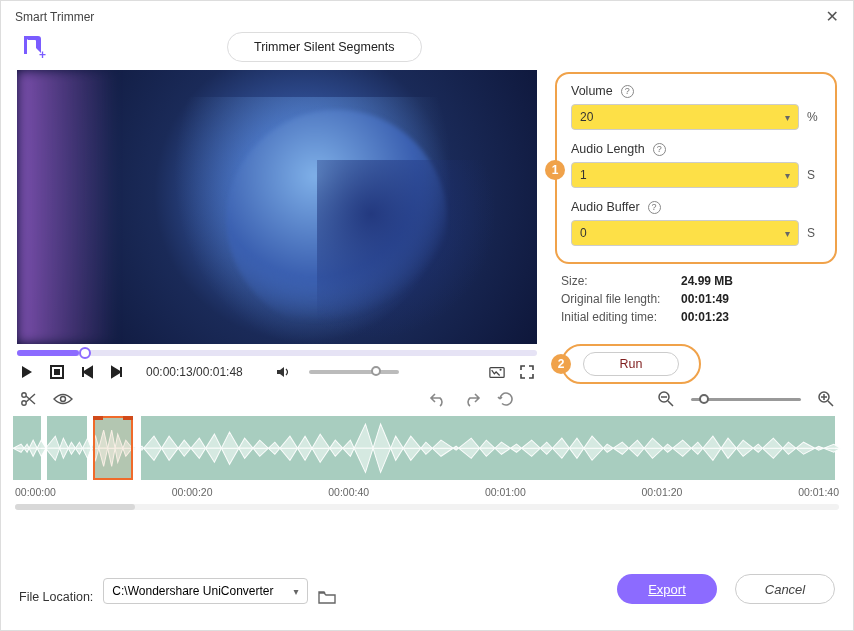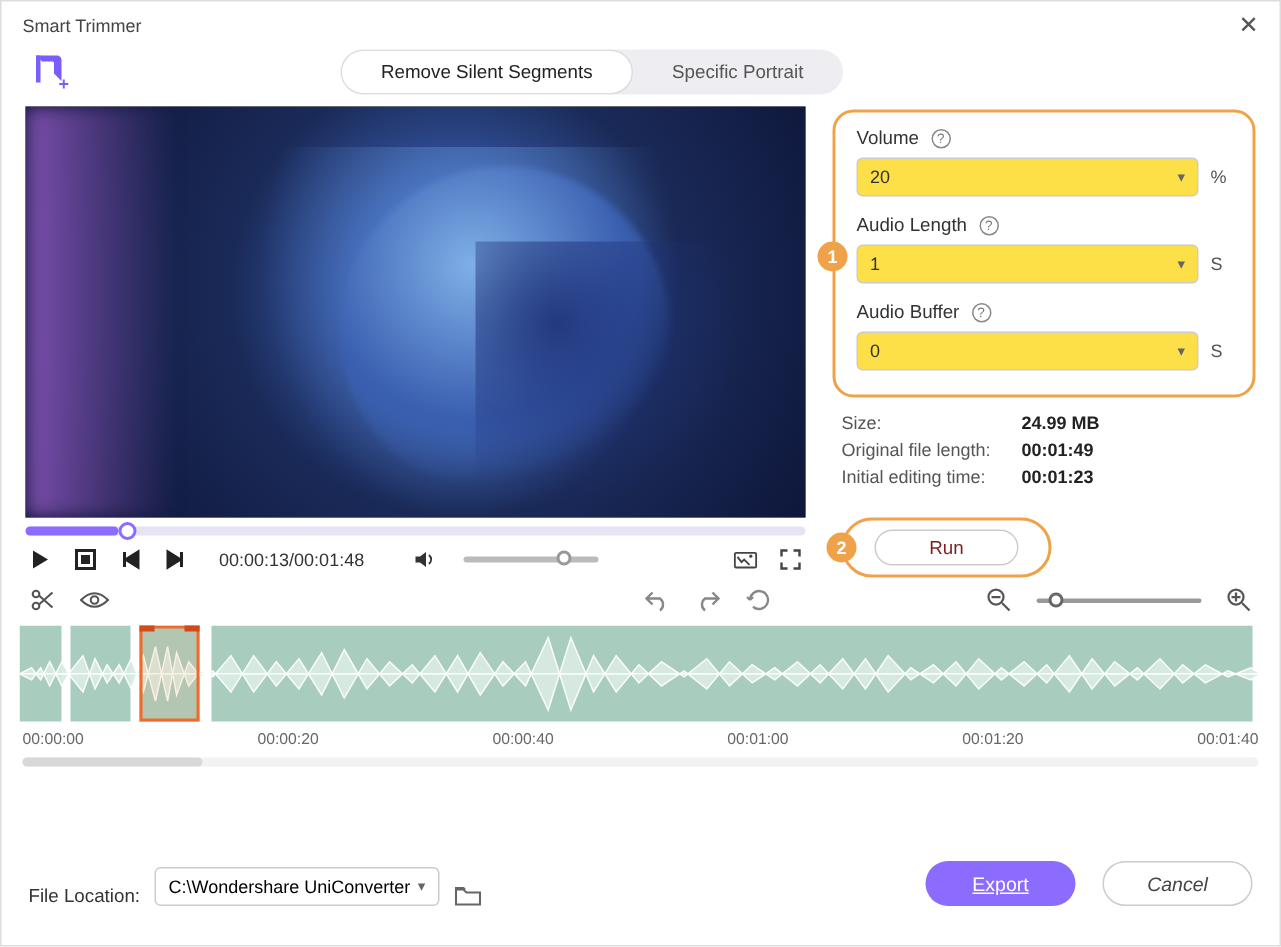--- a/index.html
+++ b/index.html
@@ -56,21 +56,21 @@
   .wave-sel { position:absolute; top:0; height:64px; left:80px; width:40px; border:2px solid #f06a2a; background:rgba(240,160,100,0.15); }
   .wave-sel::before, .wave-sel::after { content:""; position:absolute; top:-6px; width:10px; height:8px; background:#d04a1a; }
   .wave-sel::before{ left:-2px; border-radius:2px 2px 0 0;}
   .wave-sel::after{ right:-2px; border-radius:2px 2px 0 0;}
   .wave-svg { position:absolute; inset:0; }
   .time-ruler { display:flex; justify-content:space-between; padding:4px 14px 0 14px; font-size:10.5px; color:#666; }
   .scrollbar-h { margin:6px 14px 0 14px; height:6px; background:#f2f2f2; border-radius:3px; position:relative;}
   .scrollbar-thumb { position:absolute; left:0; top:0; width:120px; height:6px; background:#d8d8d8; border-radius:3px;}
   .footer { position:absolute; left:0; right:0; bottom:12px; padding:12px 18px 14px 18px; display:flex; align-items:flex-end; gap:10px; border-top:1px solid transparent;}
   .fl-label { font-size:12.5px; color:#333; }
-  .fl-select { height:26px; border:1px solid #ccc; border-radius:4px; padding:0 8px; font-size:12px; display:flex; align-items:center; gap:5px; cursor:pointer; }
+  .fl-select { height:26px; border:1px solid #ccc; border-radius:4px; padding:0 8px; font-size:12px; display:flex; align-items:center; gap:20px; cursor:pointer; }
   .folder-ic { color:#666; font-size:14px; cursor:pointer; }
   .footer-spacer { flex:1; }
   .btn-export { background:#8c6bff; color:#fff; border:none; border-radius:18px; height:30px; width:100px; font-size:13px; cursor:pointer;text-decoration:underline; }
   .btn-cancel { background:#fff; color:#444; border:1px solid #ccc; border-radius:18px; height:30px; width:100px; font-size:13px; cursor:pointer; margin-left:8px;font-style:italic;}
   svg{display:block;}
 </style>
 </head>
 <body>
 
 <div class="titlebar">
@@ -80,22 +80,21 @@
 
 <div class="topbar">
   <div class="logo">
     <svg viewBox="0 0 28 28">
         <path d="M5 3 h14 a3 3 0 0 1 3 3 v14 l-5 -5 v-7 a1 1 0 0 0 -1 -1 h-7 z" fill="#7a5cff"></path>
         <rect x="5" y="3" width="3" height="18" fill="#7a5cff"></rect>
         <text x="20" y="26" font-size="12" fill="#7a5cff" font-weight="bold">+</text>
       </svg>
   </div>
   <div class="tab-pill">
-    <div class="tab-item active">Remove Silent Segments</div>
-    <div class="tab-item">Specific Portrait</div>
+    <div class="tab-item active">Trimmer Silent Segments</div>
   </div>
 </div>
 
 <div class="main">
   <div class="left-col">
     <div class="preview">
       <div class="preview-art"></div>
       <div class="shape1"></div>
       <div class="shape2"></div>
     </div>

